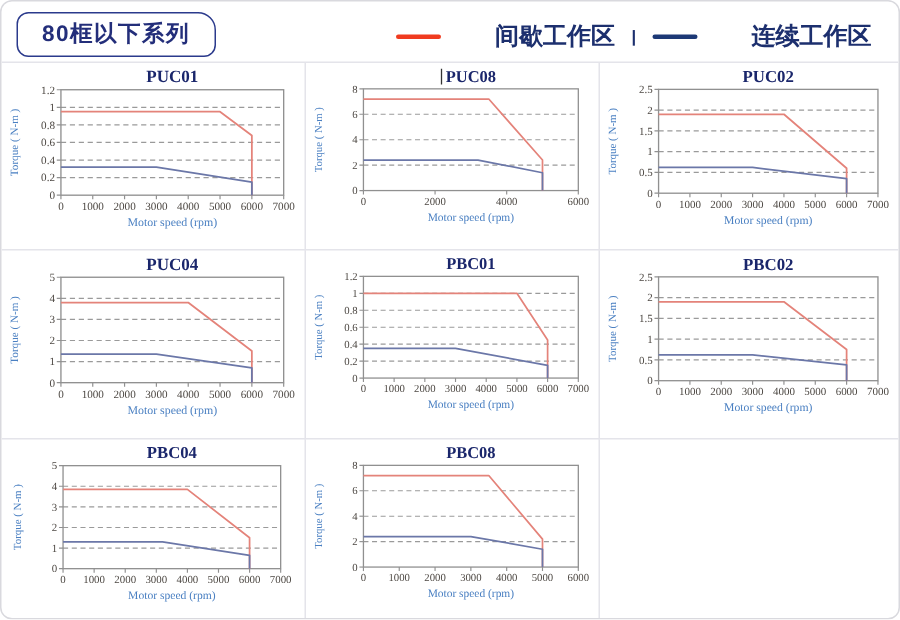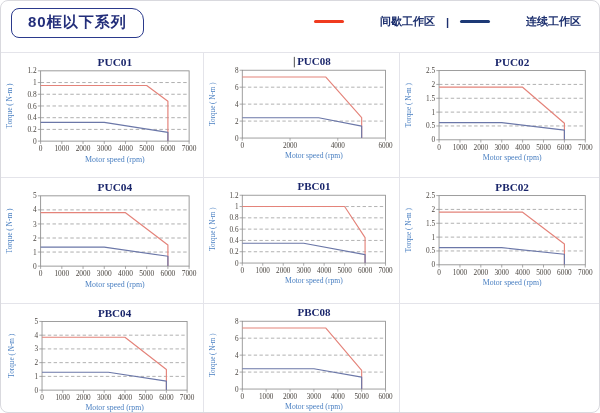--- a/index.html
+++ b/index.html
@@ -7,21 +7,21 @@
   body { font-family:"Liberation Sans","DejaVu Sans",sans-serif; }
   .card {
     width:600px; height:413px;
     background:#ffffff;
     border:1px solid #d9d9de;
     border-radius:8px;
     overflow:hidden;
     position:relative;
   }
   .header {
-    height:52px;
+    height:41px;
     position:relative;
     border-bottom:1px solid #e4e4ea;
   }
   .header-box {
     display:inline-block;
     margin:7px 0 0 10px;
     padding:4px 16px 5px 16px;
     border:1.6px solid #2b3a8c;
     border-radius:8px 12px 8px 8px;
     color:#232e7a;
@@ -35,21 +35,21 @@
     display:flex;
     align-items:center;
     gap:8px;
   }
   .legend .swatch {
     display:inline-block;
     width:30px; height:3px;
     border-radius:2px;
   }
   .legend .lab {
-    font-size:11px;
+    font-size:16px;
     font-weight:bold;
     color:#1c2f6e;
     padding-left:28px;
   }
   .legend .sep {
     font-size:11px;
     font-weight:bold;
     color:#1c2f6e;
     margin:0 3px;
   }

